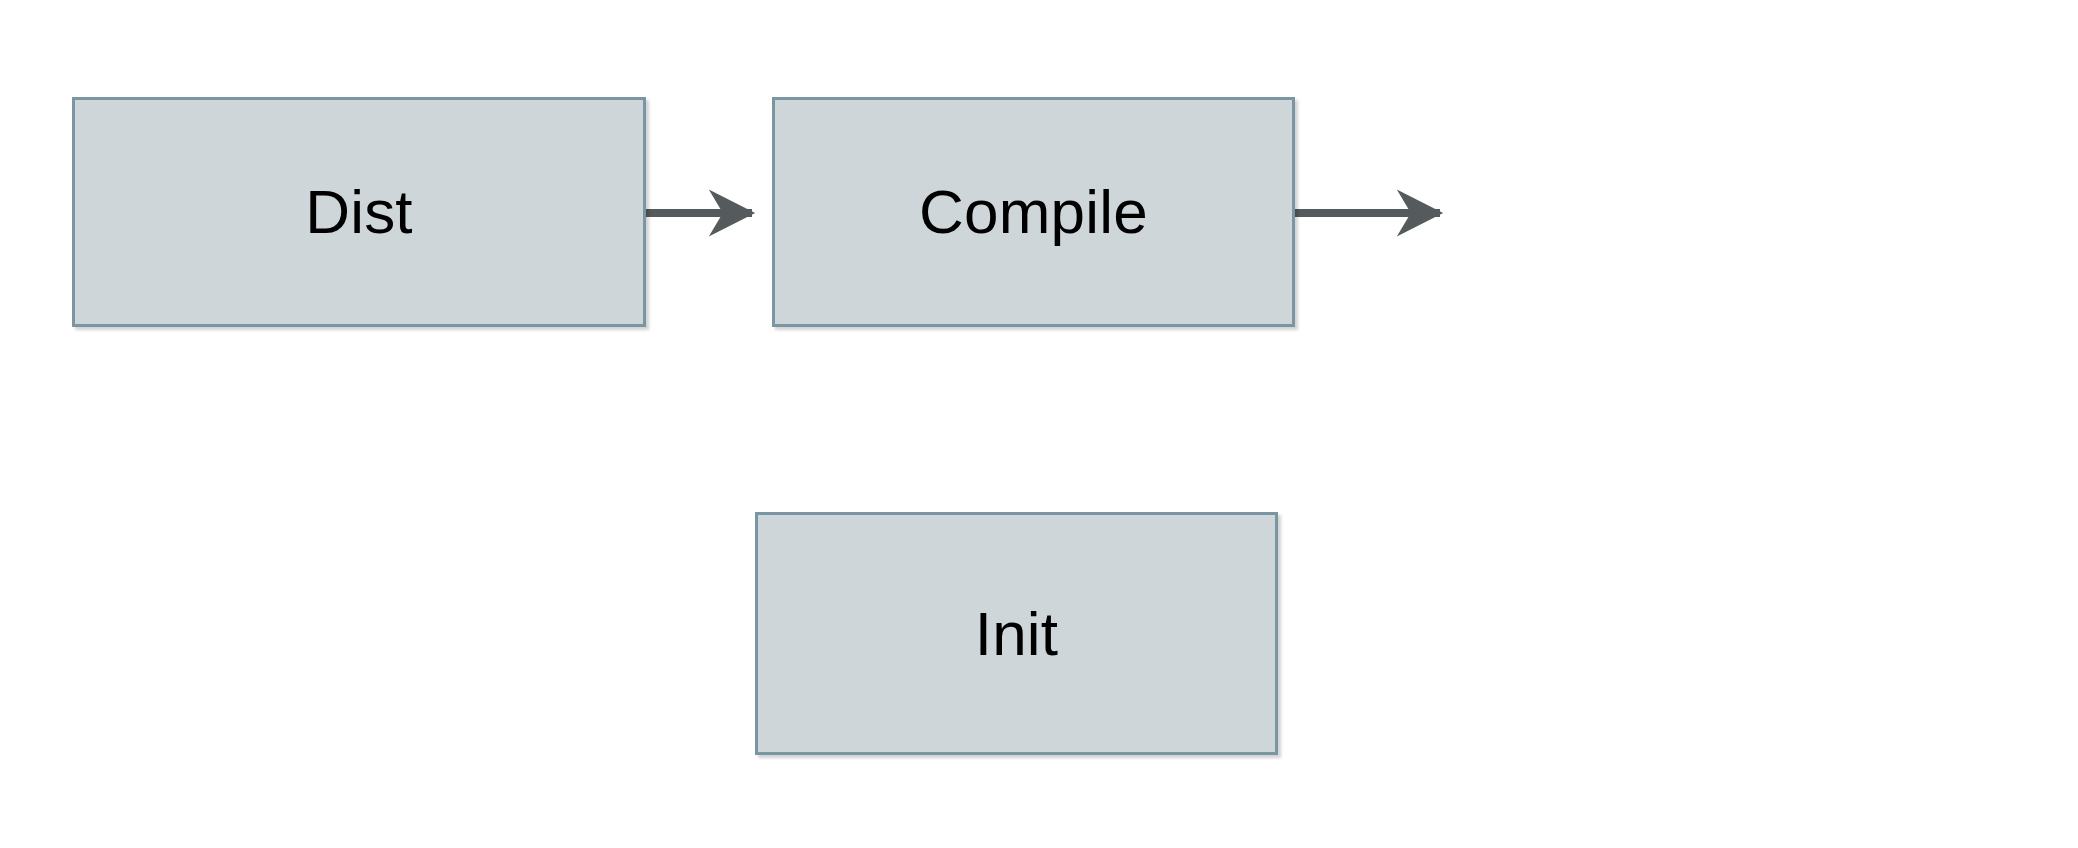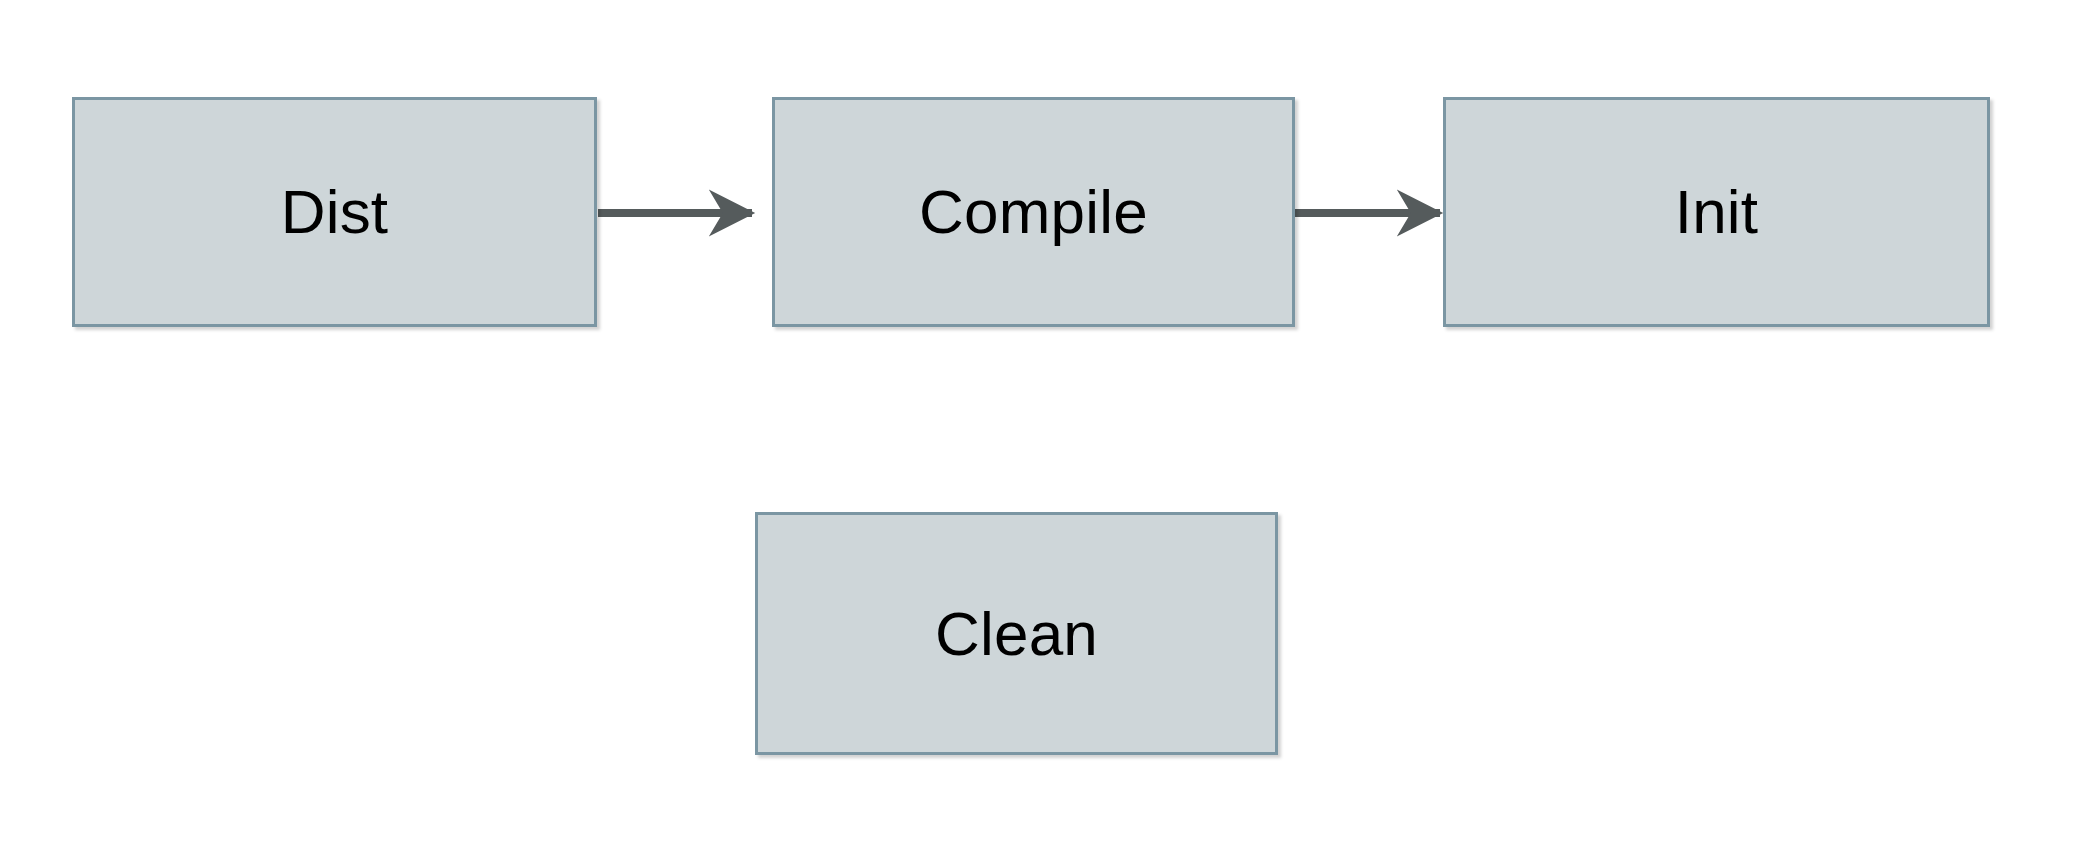--- a/index.html
+++ b/index.html
@@ -58,29 +58,26 @@
       </marker>
     </defs>
     <g>
       <line id="edge0" x1="598" y1="213" x2="752" y2="213" stroke="#555b5c" stroke-width="8" marker-end="url(#barb)"></line>
     </g>
     <g>
       <line id="edge1" x1="1281" y1="213" x2="1440" y2="213" stroke="#555b5c" stroke-width="8" marker-end="url(#barb)"></line>
     </g>
   </svg>
 
-  <div class="node" id="node-dist" style="left: 72px; top: 97px; width: 525px; height: 230px; background: rgb(206, 214, 217); border-color: rgb(123, 150, 163); border-width: 3px; justify-content: center;">
+  <div class="node" id="node-dist" style="left: 72px; top: 97px; width: 574px; height: 230px; background: rgb(206, 214, 217); border-color: rgb(123, 150, 163); border-width: 3px; justify-content: center;">
     <span class="node-label" style="font-size: 62px; color: rgb(0, 0, 0);">Dist</span>
   </div>
 
   <div class="node" id="node-compile" style="left: 755px; top: 97px; width: 523px; height: 230px; background: rgb(206, 214, 217); border-color: rgb(123, 150, 163); border-width: 3px; margin-left: 17px;">
     <span class="node-label" style="font-size: 62px; color: rgb(0, 0, 0);">Compile</span>
   </div>
 
-  <div class="node" id="node-init" style="left: 1443px; top: 97px; width: 547px; height: 230px; background: rgb(206, 214, 217); border-color: rgb(123, 150, 163); border-width: 3px;">
-    <span class="node-label" style="font-size: 62px; color: rgb(0, 0, 0);">Init</span>
-  </div>
 
   <div class="node" id="node-clean" style="left: 755px; top: 512px; width: 523px; height: 243px; background: rgb(206, 214, 217); border-color: rgb(123, 150, 163); border-width: 3px;">
-    <span class="node-label" style="font-size: 62px; color: rgb(0, 0, 0);">Clean</span>
+    <span class="node-label" style="font-size: 62px; color: rgb(0, 0, 0);">Init</span>
   </div>
 
 </div>
 
 </body></html>

